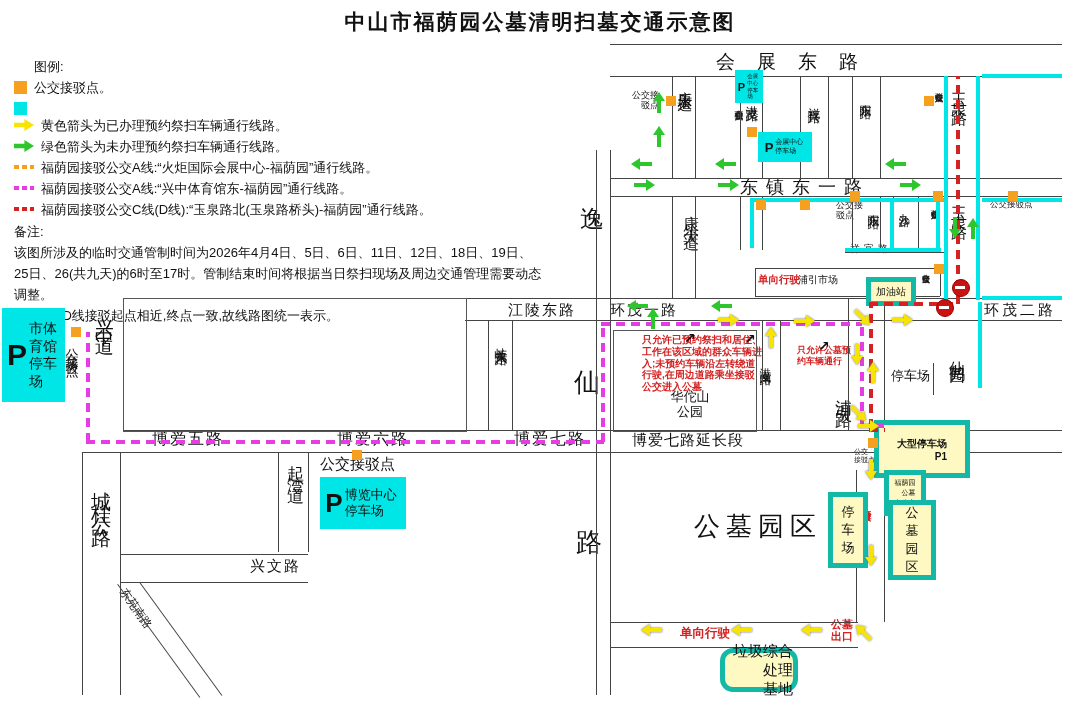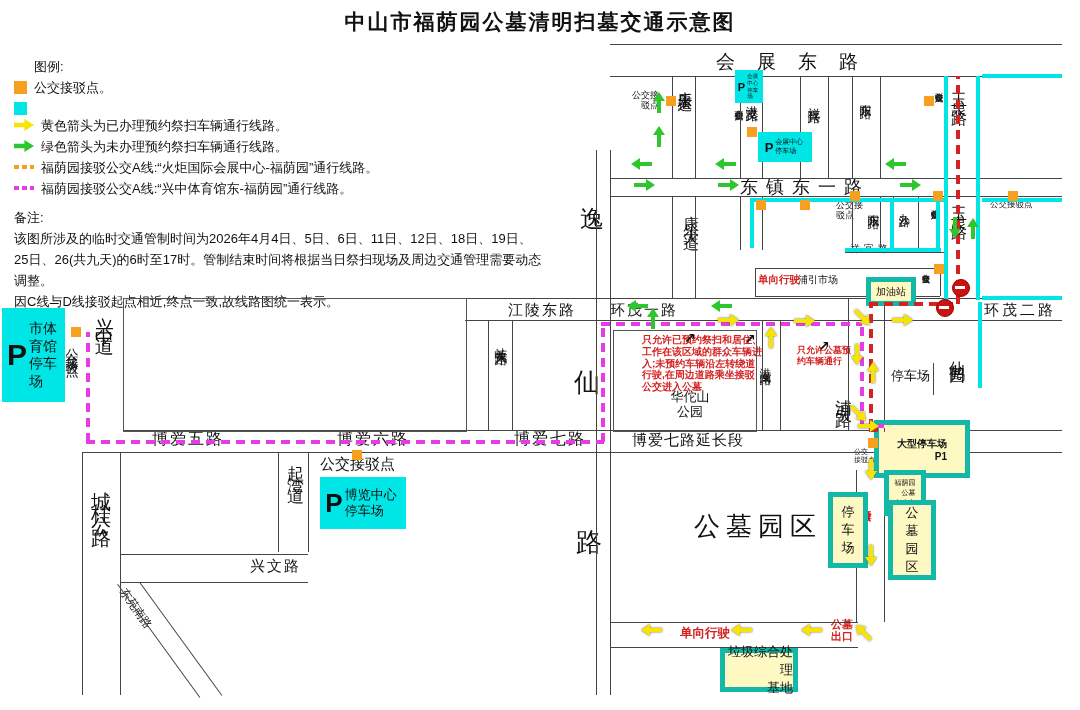--- a/index.html
+++ b/index.html
@@ -14,21 +14,21 @@
   .sw{flex:0 0 auto;margin-top:4px;}
   .sw-orange{width:13px;height:13px;background:#F5A01E;}
   .sw-cyan{width:13px;height:13px;background:#00E6E6;}
   .sw-arrow{width:20px;height:12px;clip-path:polygon(0 32%,52% 32%,52% 0,100% 50%,52% 100%,52% 68%,0 68%);}
   .sw-yarr{background:#F7E400;filter:drop-shadow(0 0 1px #777);}
   .sw-garr{background:#2DC62D;}
   .sw-dash{width:20px;height:4px;margin-top:8px;}
   .sw-do{background:repeating-linear-gradient(90deg,#F5A01E 0 5px,transparent 5px 8px);}
   .sw-dm{background:repeating-linear-gradient(90deg,#E53CE5 0 5px,transparent 5px 8px);}
   .sw-dr{background:repeating-linear-gradient(90deg,#D42222 0 5px,transparent 5px 8px);}
-  .lg-notes{margin-top:8px;}
+  .lg-notes{margin-top:1px;}
   
   .ml{position:absolute;white-space:pre-line;line-height:1.12;}
   .v{writing-mode:vertical-rl;text-orientation:upright;}
   .ln{position:absolute;background:#444;}
   .rect{position:absolute;border:1px solid #555;}
   .cy{position:absolute;background:#00E6E6;}
   .box{position:absolute;border:5px solid #14b8a6;background:#fef9c3;display:flex;align-items:center;
     justify-content:center;text-align:right;white-space:pre-line;}
   .park{position:absolute;background:#00E6E6;display:flex;align-items:center;justify-content:center;gap:2px;}
   .park b{font-weight:bold;}
@@ -67,20 +67,24 @@
       <span class="sw sw-arrow sw-garr"></span>
       <span>绿色箭头为未办理预约祭扫车辆通行线路。</span>
     </div>
     <div class="lg-row">
       <span class="sw sw-dash sw-do"></span>
       <span>福荫园接驳公交A线:“火炬国际会展中心-福荫园”通行线路。</span>
     </div>
     <div class="lg-row">
       <span class="sw sw-dash sw-dm"></span>
       <span>福荫园接驳公交A线:“兴中体育馆东-福荫园”通行线路。</span>
+    </div>
+    <div class="lg-row">
+      <span class="sw sw-dash sw-dr"></span>
+      <span>福荫园接驳公交C线(D线):“玉泉路北(玉泉路桥头)-福荫园”通行线路。</span>
     </div>
     <div class="lg-notes">
       <div>备注:</div>
       <div>该图所涉及的临时交通管制时间为2026年4月4日、5日、6日、11日、12日、18日、19日、25日、26(共九天)的6时至17时。管制结束时间将根据当日祭扫现场及周边交通管理需要动态调整。</div>
       <div>因C线与D线接驳起点相近,终点一致,故线路图统一表示。</div>
     </div>
   </div>
 
   <div id="map-layer">
       <div class="ml" style="left: 716px; top: 51px; font-size: 19px; letter-spacing: 22px;">会展东路</div>
@@ -213,21 +217,21 @@
       <div class="box" style="left: 884px; top: 470px; width: 32px; height: 36px; font-size: 7px;">福荫园
 公墓
 办公室</div>
       <div class="box" style="left: 828px; top: 492px; width: 30px; height: 66px; font-size: 13px;">停
 车
 场</div>
       <div class="box" style="left: 888px; top: 500px; width: 38px; height: 70px; font-size: 13px;">公
 墓
 园
 区</div>
-      <div class="box" style="left: 720px; top: 648px; width: 68px; height: 34px; font-size: 13px;">垃圾综合处理
+      <div class="box" style="left: 720px; top: 648px; width: 68px; height: 34px; font-size: 15px; border-radius: 13px;">垃圾综合处理
 基地</div>
       <div class="park" style="left: 2px; top: 308px; width: 63px; height: 94px;">
         <b style="font-size: 30px;">P</b>
         <span style="font-size: 14px; width: 31px;">市体育馆停车场</span>
       </div>
       <div class="park" style="left: 320px; top: 477px; width: 86px; height: 52px;">
         <b style="font-size: 26px;">P</b>
         <span style="font-size: 13px; width: 56px;">博览中心停车场</span>
       </div>
       <div class="park" style="left: 735px; top: 70px; width: 28px; height: 33px;">

